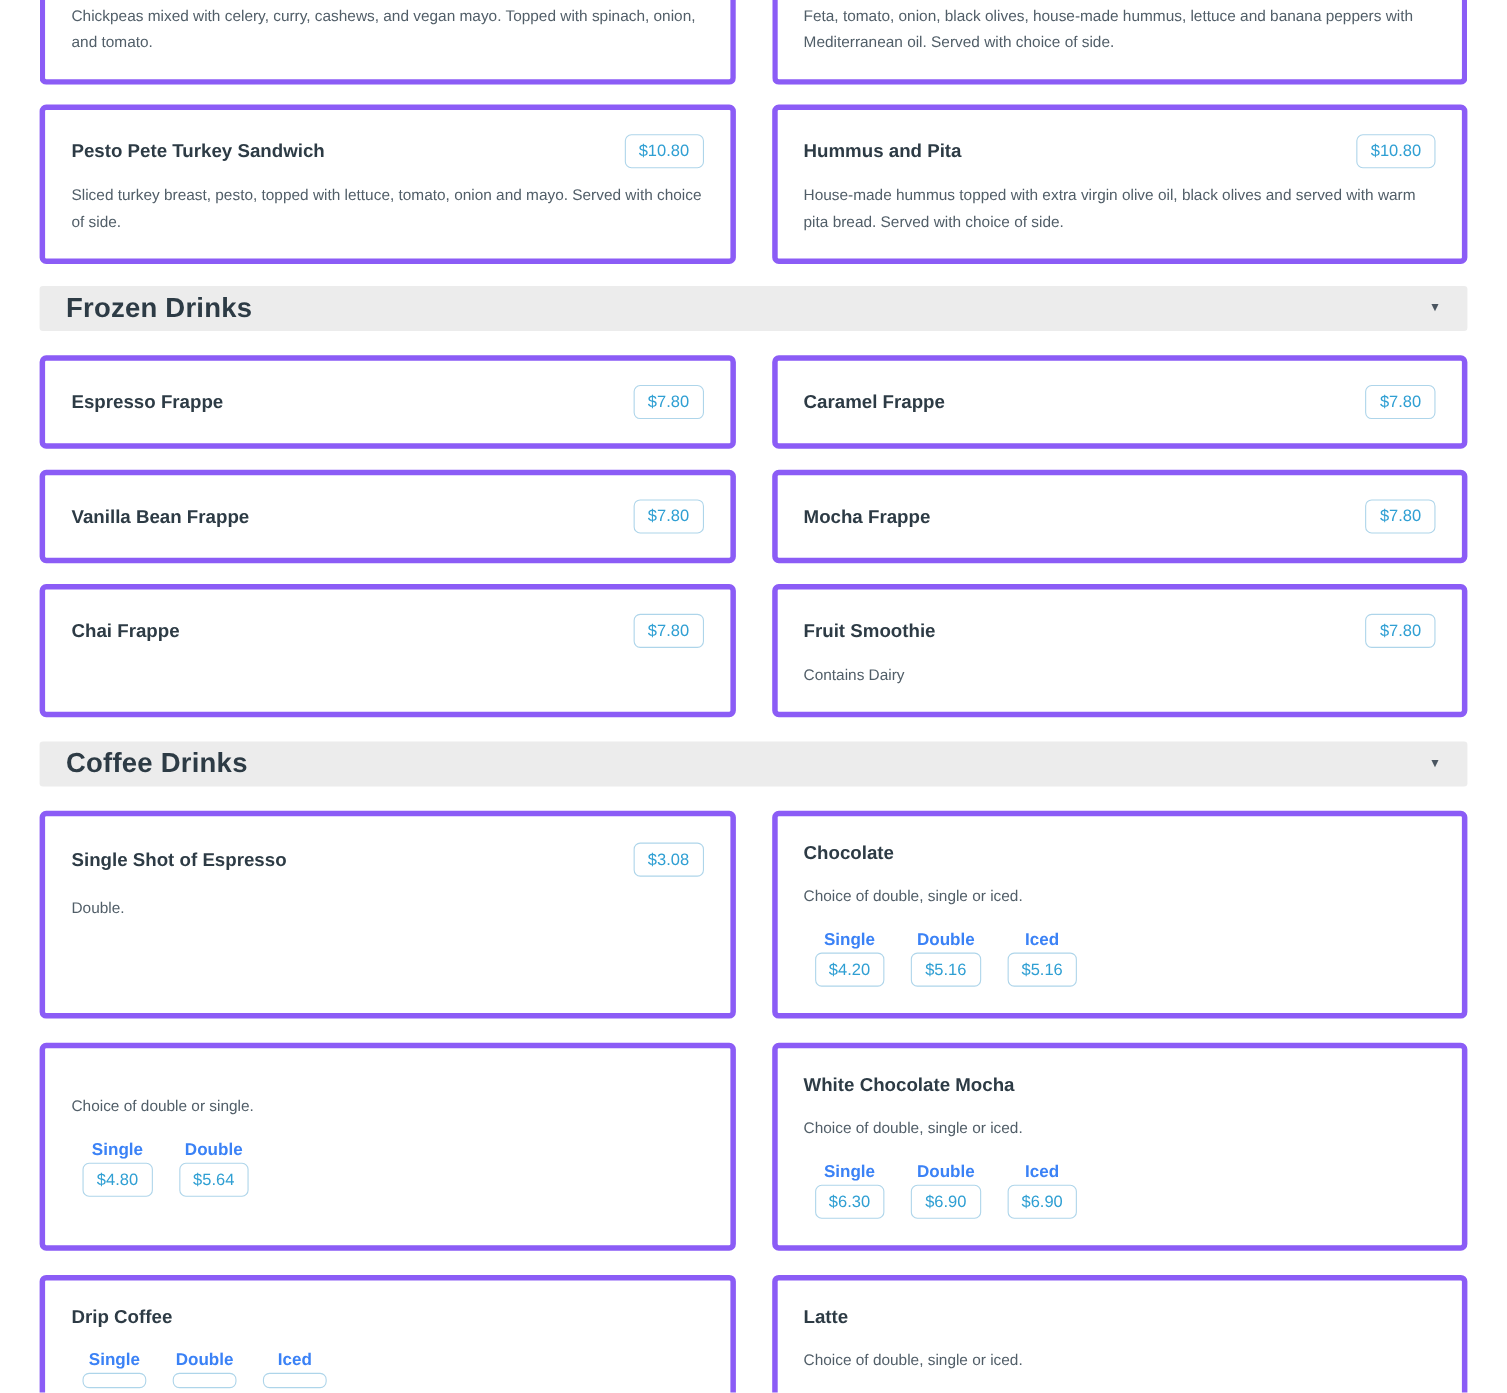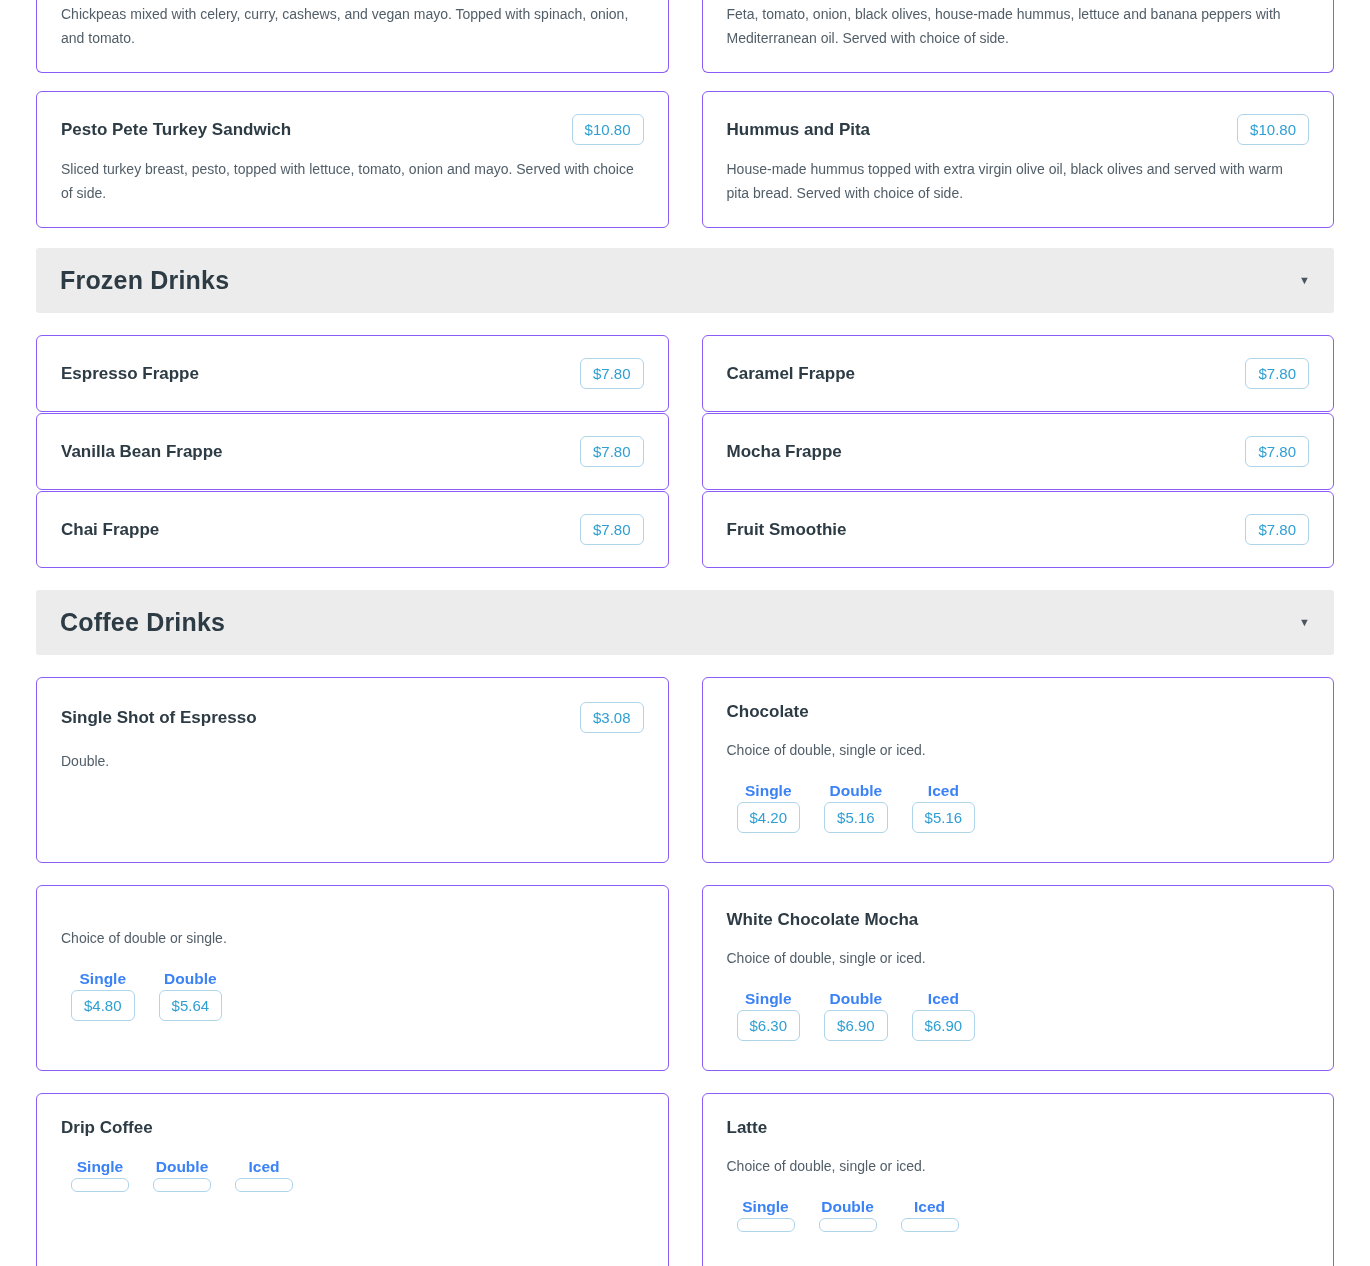--- a/index.html
+++ b/index.html
@@ -11,26 +11,26 @@
     color: #2d3b45;
   }
   .page { padding: 0 36px; }
 
   .grid {
     display: grid;
     grid-template-columns: 1fr 1fr;
     column-gap: 33px;
   }
   .grid-partial { margin-bottom: 18px; }
-  .grid-frozen { row-gap: 1px; }
+  .grid-frozen { row-gap: 19px; }
   .grid-coffee { row-gap: 22px; }
 
   .card {
     background: #fff;
-    border: 1px solid #8b5cf6;
+    border: 5px solid #8b5cf6;
     border-radius: 6px;
   }
   .card-partial {
     border-top: none;
     border-radius: 0 0 6px 6px;
     padding: 2px 24px 22px;
   }
   .card-simple { padding: 22px 24px; }
   .card-coffee { padding: 24px; min-height: 186px; }
 
@@ -87,21 +87,21 @@
     margin-bottom: 2px;
   }
   .option .price-btn { min-width: 58px; }
 
   .section-header {
     display: flex;
     justify-content: space-between;
     align-items: center;
     background: #ececec;
     border-radius: 3px;
-    height: 65px;
+    height: 41px;
     padding: 0 24px;
     margin: 20px 0 22px 0;
     cursor: pointer;
   }
   .section-header + .grid { margin-top: 0; }
   .section-title {
     margin: 0;
     font-size: 25px;
     font-weight: 700;
     color: #2d3b45;
@@ -179,20 +179,21 @@
       <div class="card-head">
         <h3 class="item-name">Chai Frappe</h3>
         <button class="price-btn">$7.80</button>
       </div>
     </div>
     <div class="card card-simple">
       <div class="card-head">
         <h3 class="item-name">Fruit Smoothie</h3>
         <button class="price-btn">$7.80</button>
       </div>
+      <p class="desc desc-below">Contains Dairy</p>
     </div>
   </div>
 
   <div class="section-header mt22">
     <h2 class="section-title">Coffee Drinks</h2>
     <span class="caret">▼</span>
   </div>
 
   <div class="grid grid-coffee">
 

